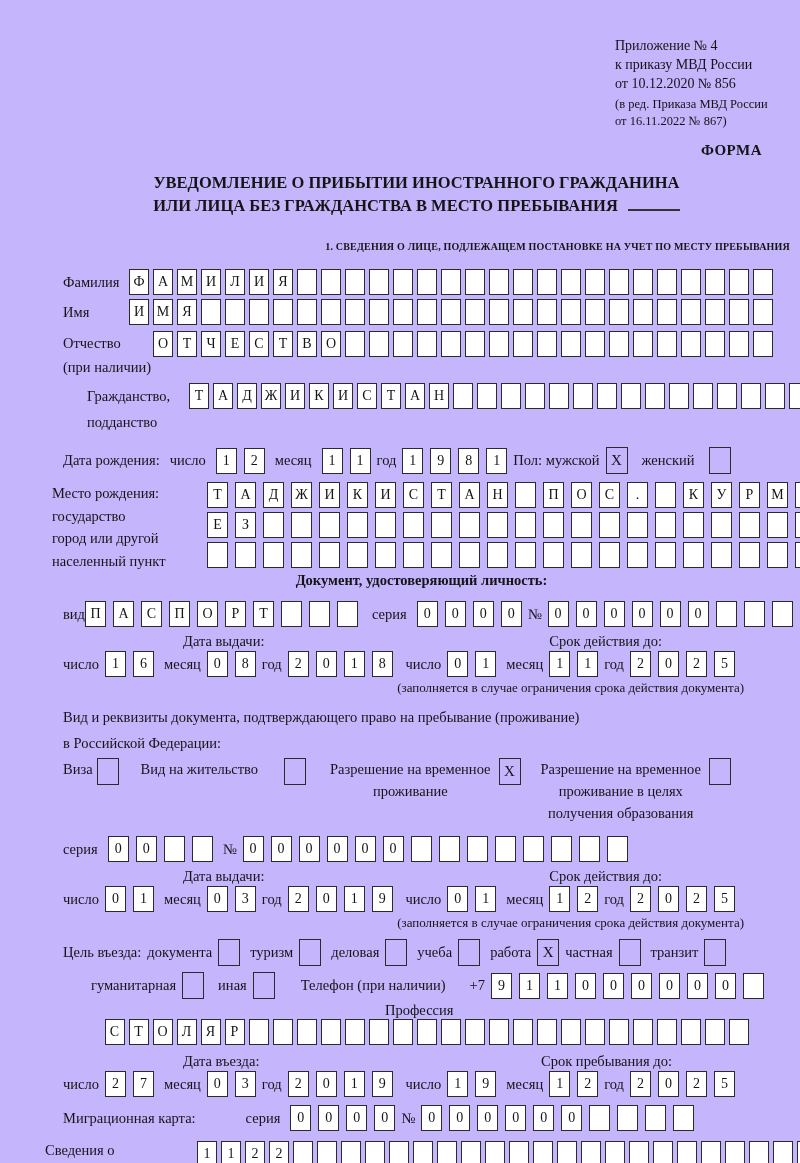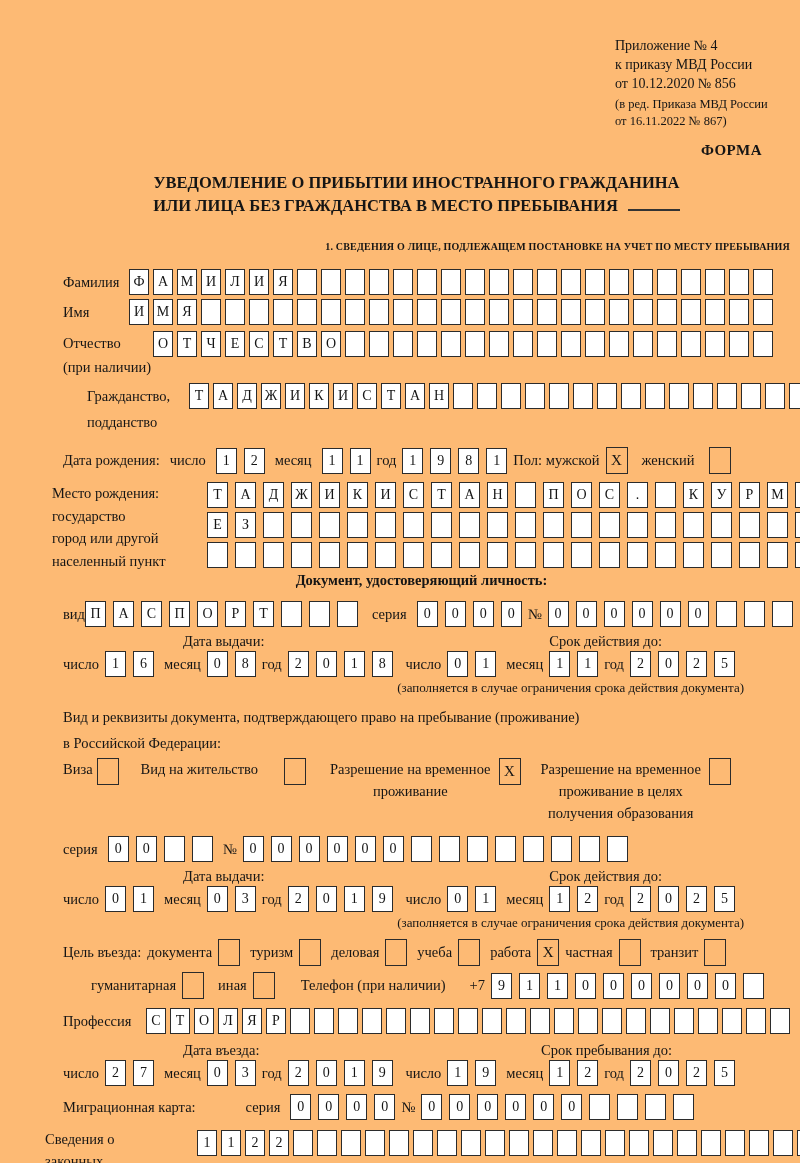--- a/index.html
+++ b/index.html
@@ -1,17 +1,17 @@
 <!DOCTYPE html>
 <html><head>
 <meta charset="utf-8">
 <style>
   html,body{margin:0;padding:0;background:#e8e8e8;}
   .page{
-    width:800px;height:1163px;background:#fdba74;margin:0 auto;
+    width:800px;height:1163px;background:#c4b5fd;margin:0 auto;
     font-family:"Liberation Serif","DejaVu Serif",serif;color:#151515;
     position:relative;box-sizing:border-box;padding:36px 10px 0 63px;overflow:hidden;
   }
   .appendix{margin-left:552px;font-size:14px;line-height:19px;}
   .appendix .small{font-size:12.5px;line-height:17px;margin-top:3px;}
   .forma{text-align:right;padding-right:28px;font-weight:bold;font-size:15px;margin-top:12px;letter-spacing:.5px;}
   .title{text-align:center;font-weight:bold;font-size:16.5px;line-height:23px;margin-top:12px;margin-left:-20px;}
   .title .uline{display:inline-block;width:52px;border-bottom:2.5px solid #333;margin-left:10px;}
   .sec-heading{text-align:right;font-weight:bold;font-size:10px;margin-top:24px;margin-left:-20px;letter-spacing:.2px;}
   .row{display:flex;align-items:center;margin-top:4px;}
@@ -570,21 +570,21 @@
         <span class="cell">0</span>
         <span class="cell">0</span>
         <span class="cell">0</span>
         <span class="cell">0</span>
         <span class="cell">0</span>
         <span class="cell">0</span>
         <span class="cell"></span>
       </span>
   </div>
 
-  <div class="row" style="margin-top:9px;">
+  <div class="row" style="margin-top:3px;flex-direction:column;">
     <span class="lbl" style="width:83px;">Профессия</span>
     <span class="cells">
         <span class="cell">С</span>
         <span class="cell">Т</span>
         <span class="cell">О</span>
         <span class="cell">Л</span>
         <span class="cell">Я</span>
         <span class="cell">Р</span>
         <span class="cell"></span>
         <span class="cell"></span>

